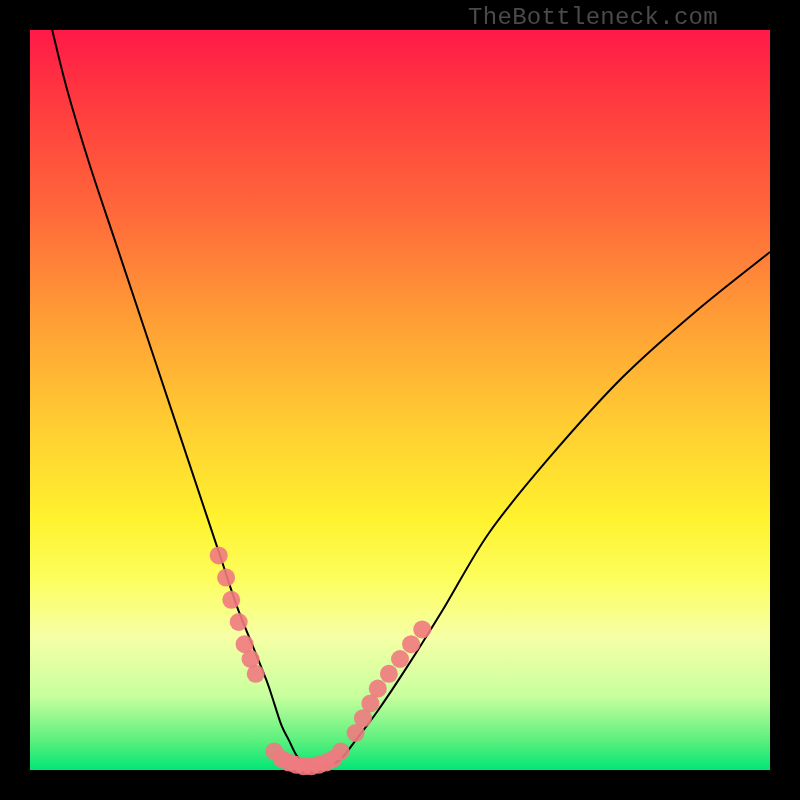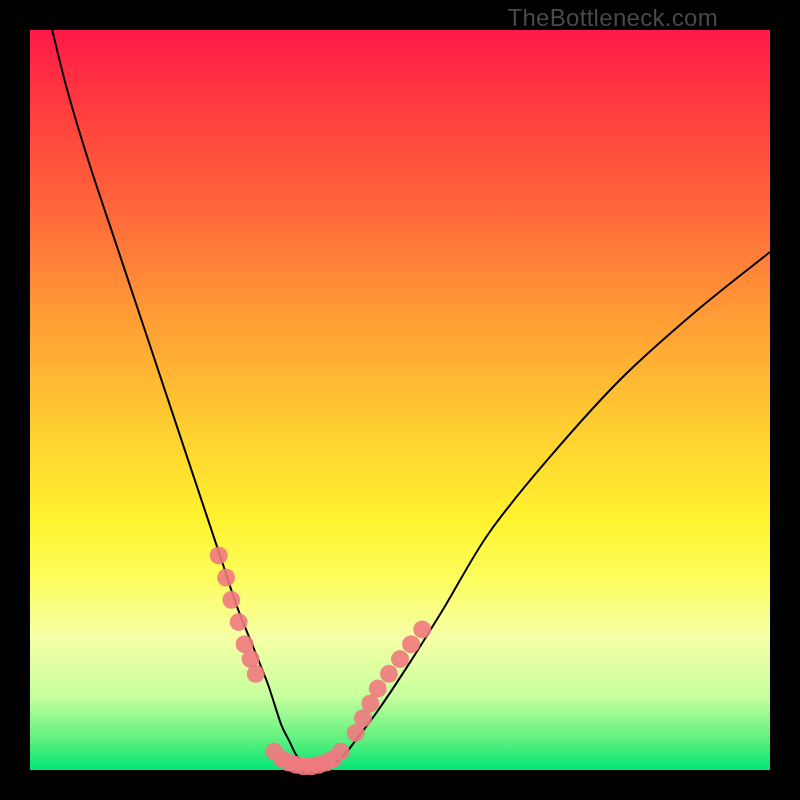--- a/index.html
+++ b/index.html
@@ -11,20 +11,21 @@
     background: #000;
     font-family: Arial, Helvetica, sans-serif;
   }
   .frame {
     position: absolute;
     left: 0;
     top: 0;
     width: 728px;
     height: 800px;
     background: #000;
+    font-family: Liberation Mono, monospace;
   }
   .plot {
     position: absolute;
     left: 30px;
     top: 30px;
     width: 740px;
     height: 740px;
     background: linear-gradient(to bottom,
       #ff1a48 0%,
       #ff3b3f 10%,

